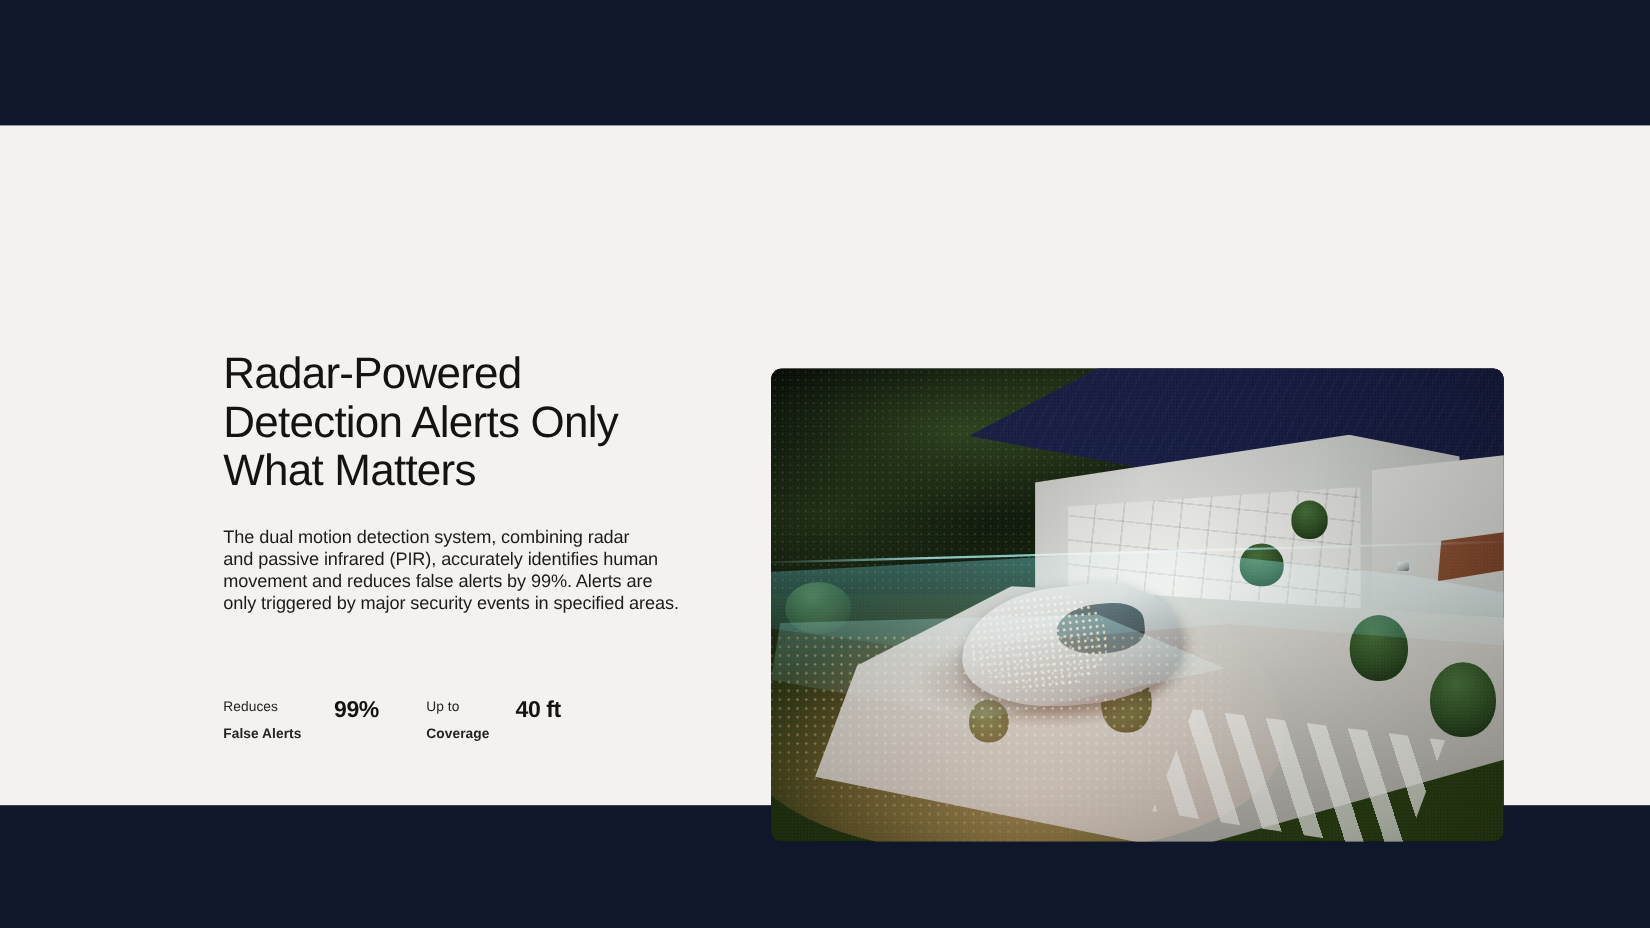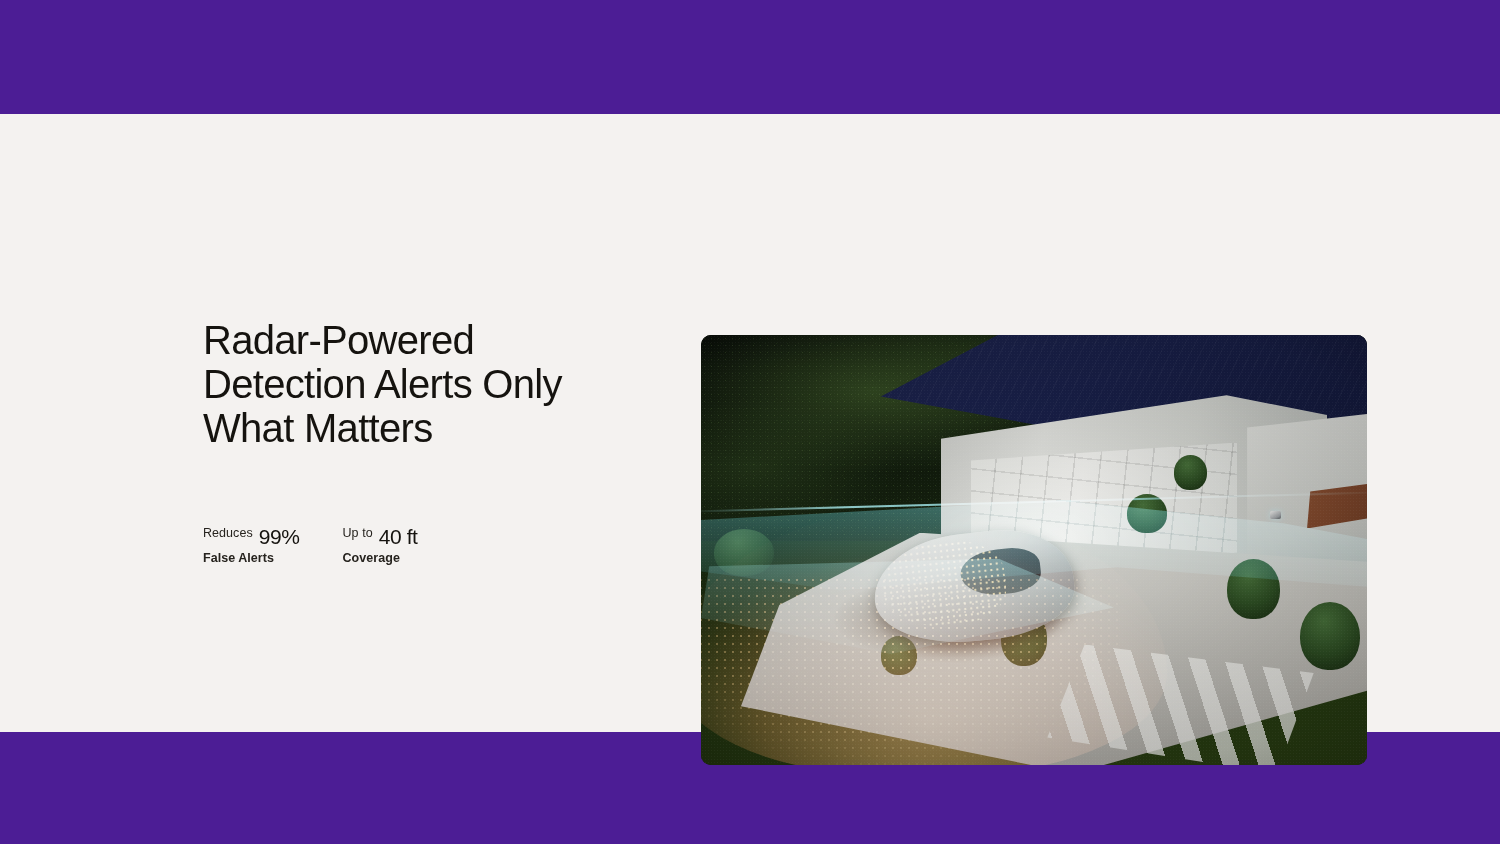--- a/index.html
+++ b/index.html
@@ -13,21 +13,21 @@
     height: 844px;
     font-family: "Liberation Sans", sans-serif;
     -webkit-font-smoothing: antialiased;
     overflow: hidden;
   }
 
   .page {
     position: relative;
     width: 1500px;
     height: 844px;
-    background: #4c1d95;
+    background: #0f172a;
   }
 
   
   .feature-section {
     position: absolute;
     left: 0;
     top: 114px;
     width: 1500px;
     height: 618px;
     background: #f4f2f0;
@@ -83,23 +83,24 @@
   .stat-prefix {
     font-size: 12.5px;
     line-height: 14px;
     font-weight: 400;
     color: #26231e;
     letter-spacing: 0.05px;
   }
   .stat-value {
     font-size: 21px;
     line-height: 22px;
-    font-weight: 400;
+    font-weight: 700;
     color: #15130f;
     letter-spacing: -0.4px;
+    margin-left: 45px;
   }
   .stat-caption {
     display: block;
     padding-top: 3px;
     font-size: 12.5px;
     line-height: 14px;
     font-weight: 700;
     color: #26231e;
     letter-spacing: 0.05px;
   }
@@ -394,20 +395,24 @@
 <div class="page">
 
   <div class="feature-section">
 
     <div class="copy-col">
 
       <h2 class="headline">Radar-Powered
 Detection Alerts Only
 What Matters</h2>
 
+      <p class="body-copy">The dual motion detection system, combining radar
+and passive infrared (PIR), accurately identifies human
+movement and reduces false alerts by 99%. Alerts are
+only triggered by major security events in specified areas.</p>
 
       <div class="stats-row">
 
         <div class="stat">
           <div class="stat-top">
             <span class="stat-prefix">Reduces</span>
             <span class="stat-value">99%</span>
           </div>
           <span class="stat-caption">False Alerts</span>
         </div>

